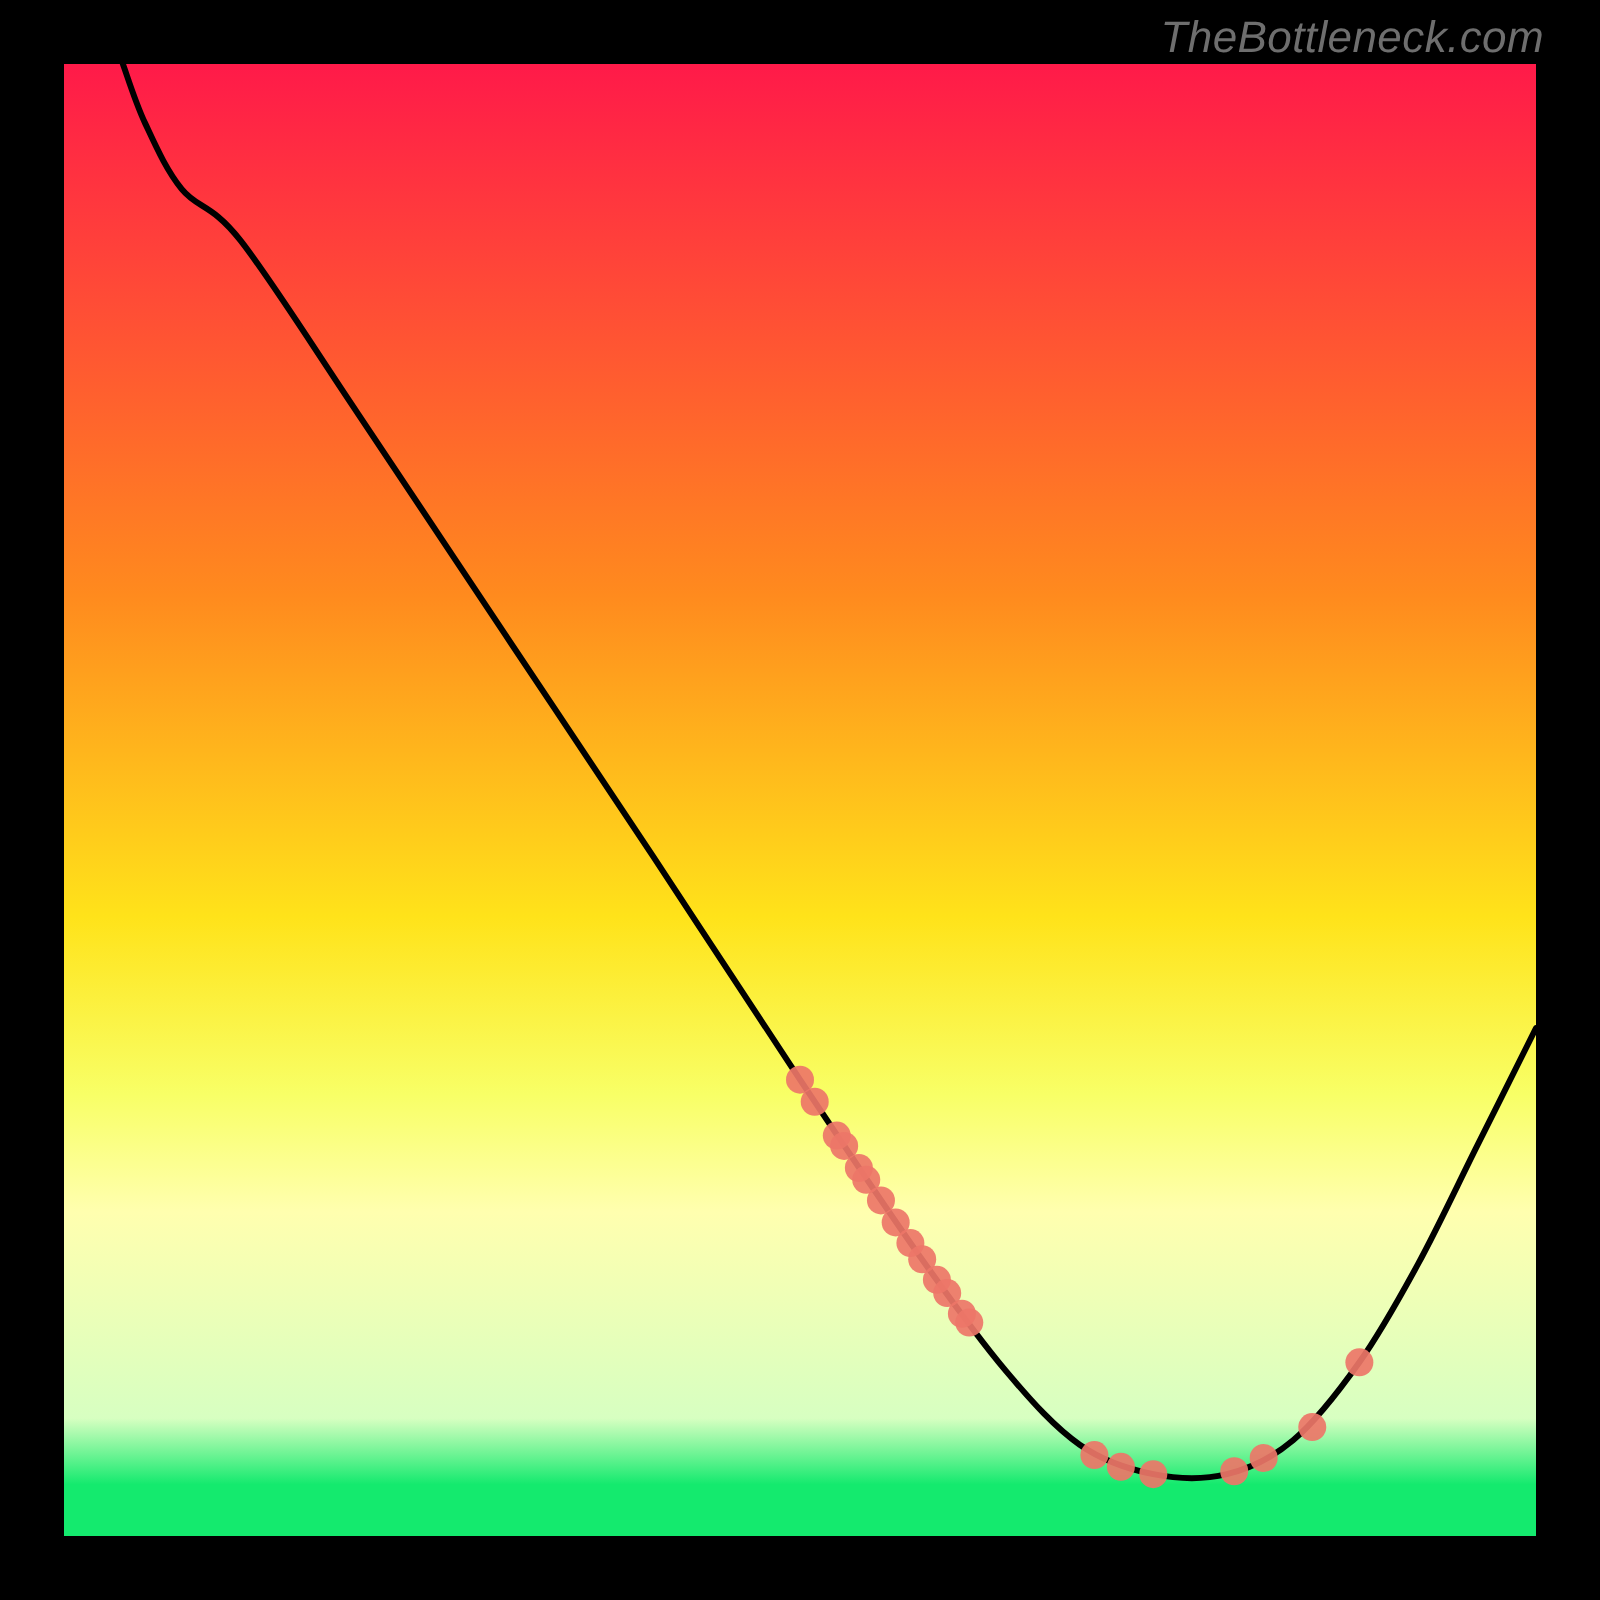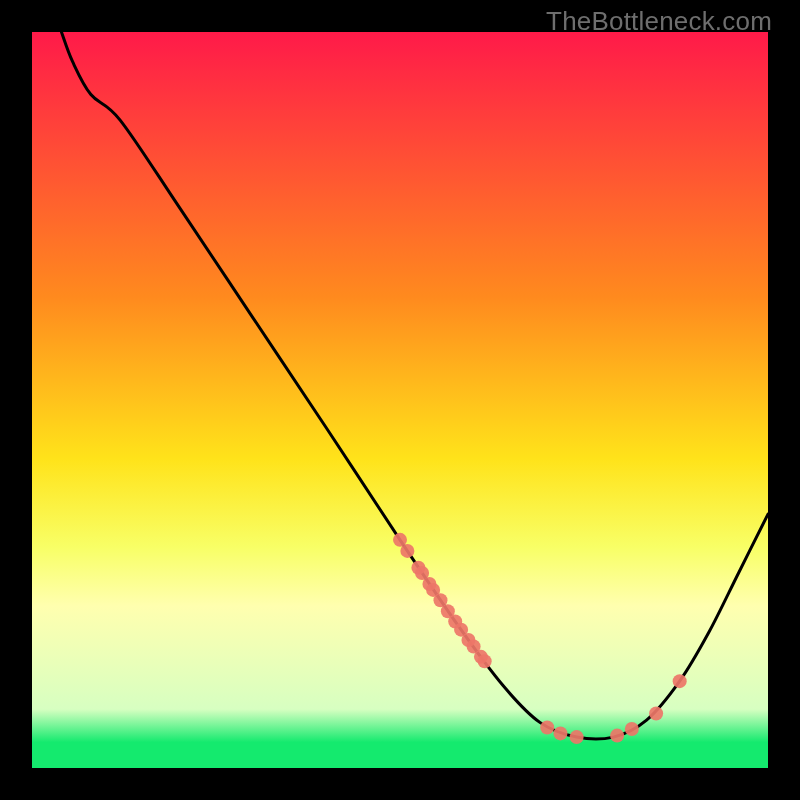--- a/index.html
+++ b/index.html
@@ -31,23 +31,24 @@
     position: absolute;
     left: 0; top: 0;
     width: 736px;
     height: 736px;
   }
   .attrib {
     position: absolute;
     top: 6px;
     right: 28px;
     color: #6e6e6e;
-    font-size: 26px;
+    font-size: 22px;
     font-weight: 400;
     letter-spacing: 0.2px;
+    font-style: italic;
   }
 </style>
 </head>
 <body>
 <div class="frame">
 
   <div class="attrib">TheBottleneck.com</div>
 
   <div class="plot">
     <svg id="bg-svg" viewBox="0 0 736 736" preserveAspectRatio="none">

